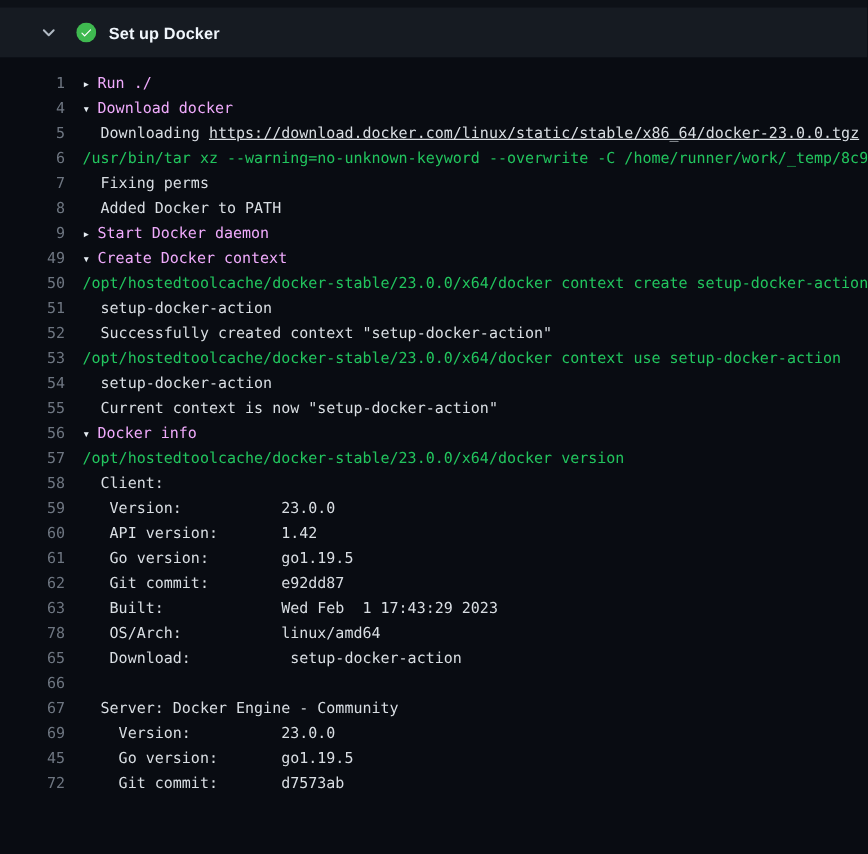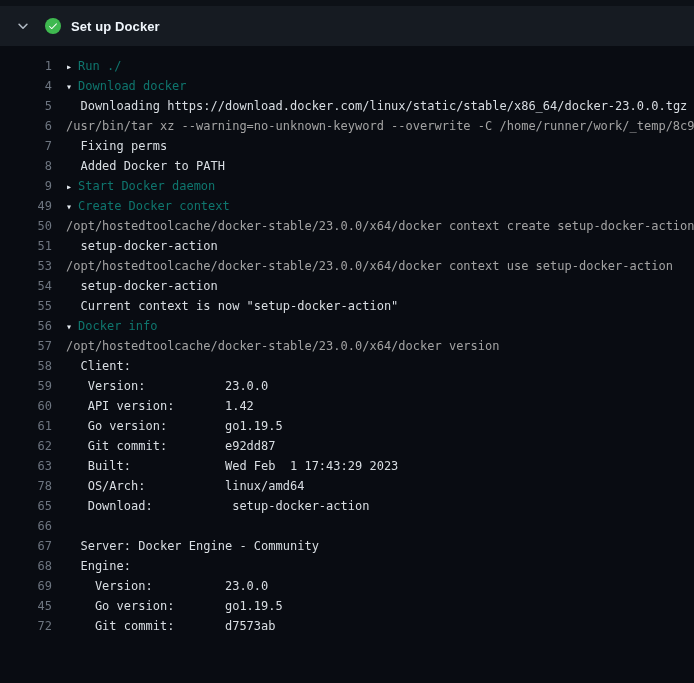--- a/index.html
+++ b/index.html
@@ -7,21 +7,21 @@
   body {
     background: #0d1117;
     font-family: "Liberation Sans", sans-serif;
   }
   .step-header {
     margin-top: 6px;
     height: 40px;
     background: #161b22;
     display: flex;
     align-items: center;
-    padding: 0 16px;
+    padding: 0 32px;
     cursor: pointer;
   }
   .chev { display: flex; align-items: center; margin-right: 15px; }
   .check { display: flex; align-items: center; margin-right: 10px; }
   .step-title { color: #f0f6fc; font-size: 13px; font-weight: 600; letter-spacing: .1px; }
   .log {
     background: #090c12;
     height: calc(683px - 46px);
     padding-top: 10px;
     font-family: "DejaVu Sans Mono", "Liberation Mono", monospace;
@@ -30,23 +30,23 @@
   .log-line { display: flex; height: 20px; line-height: 20px; padding-left: 8px; }
   .line-num {
     width: 44px; flex: none;
     text-align: right;
     color: #6e7681;
     margin-right: 14px;
     cursor: pointer;
   }
   .line-content { white-space: pre; overflow: hidden; color: #d9dee3; flex: 1; }
   .arrow { margin-right: 6px; font-size: 10px; color: #e6edf3; cursor: pointer; }
-  .group .line-text { color: #0f766e; }
-  .command .line-text { color: #a3a3a3; }
-  .log-link { color: #d9dee3; cursor: pointer; }
+  .group .line-text { color: #f0abfc; }
+  .command .line-text { color: #22c55e; }
+  .log-link { color: #d9dee3; text-decoration: underline; cursor: pointer; }
 </style>
 </head>
 <body>
 
 <div class="step-header">
   <span class="chev">
     <svg width="14" height="14" viewBox="0 0 16 16">
       <path d="M3.5 6l4.5 4.5L12.5 6" fill="none" stroke="#b1bac4" stroke-width="1.8" stroke-linecap="round" stroke-linejoin="round"></path>
     </svg>
   </span>
@@ -93,20 +93,24 @@
     <span class="line-num">49</span>
     <span class="line-content"><span class="arrow">▾</span><span class="line-text">Create Docker context</span></span>
   </div>
       <div class="log-line command">
     <span class="line-num">50</span>
     <span class="line-content"><span class="line-text">/opt/hostedtoolcache/docker-stable/23.0.0/x64/docker context create setup-docker-action</span></span>
   </div>
       <div class="log-line plain">
     <span class="line-num">51</span>
     <span class="line-content"><span class="line-text">  setup-docker-action</span></span>
+  </div>
+      <div class="log-line plain">
+    <span class="line-num">52</span>
+    <span class="line-content"><span class="line-text">  Successfully created context "setup-docker-action"</span></span>
   </div>
       <div class="log-line command">
     <span class="line-num">53</span>
     <span class="line-content"><span class="line-text">/opt/hostedtoolcache/docker-stable/23.0.0/x64/docker context use setup-docker-action</span></span>
   </div>
       <div class="log-line plain">
     <span class="line-num">54</span>
     <span class="line-content"><span class="line-text">  setup-docker-action</span></span>
   </div>
       <div class="log-line plain">
@@ -155,24 +159,20 @@
   </div>
       <div class="log-line plain">
     <span class="line-num">66</span>
     <span class="line-content"><span class="line-text"></span></span>
   </div>
       <div class="log-line plain">
     <span class="line-num">67</span>
     <span class="line-content"><span class="line-text">  Server: Docker Engine - Community</span></span>
   </div>
       <div class="log-line plain">
-    <span class="line-num">68</span>
-    <span class="line-content"><span class="line-text">  Engine:</span></span>
-  </div>
-      <div class="log-line plain">
     <span class="line-num">69</span>
     <span class="line-content"><span class="line-text">    Version:          23.0.0</span></span>
   </div>
       <div class="log-line plain">
     <span class="line-num">45</span>
     <span class="line-content"><span class="line-text">    Go version:       go1.19.5</span></span>
   </div>
       <div class="log-line plain">
     <span class="line-num">72</span>
     <span class="line-content"><span class="line-text">    Git commit:       d7573ab</span></span>

